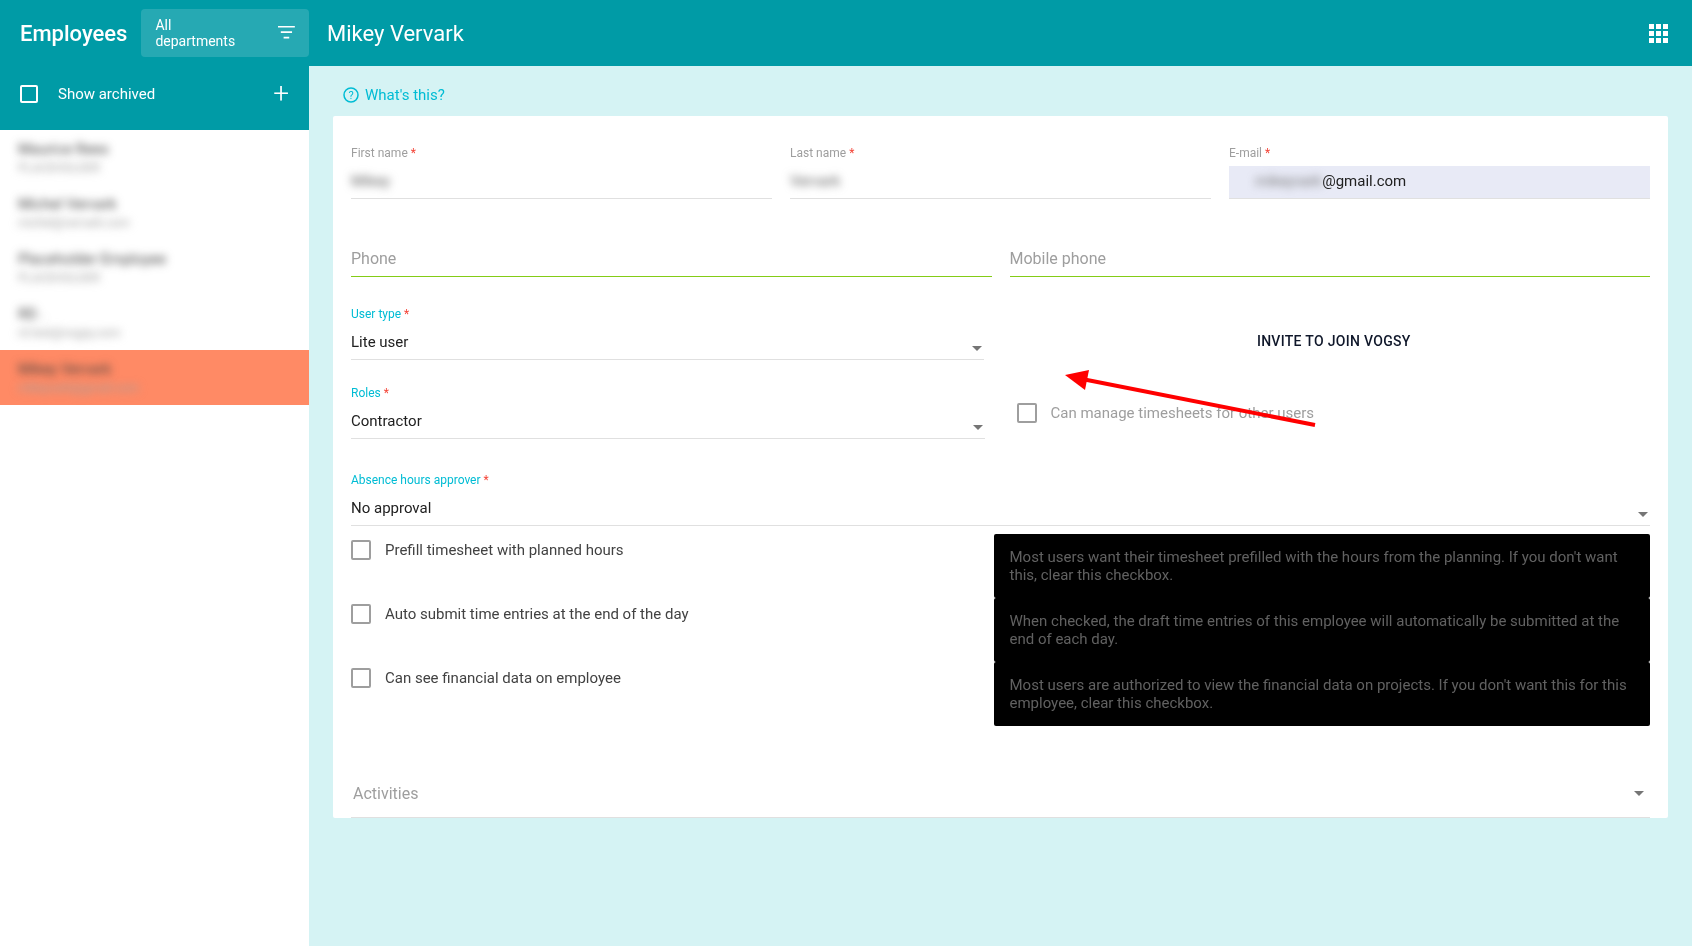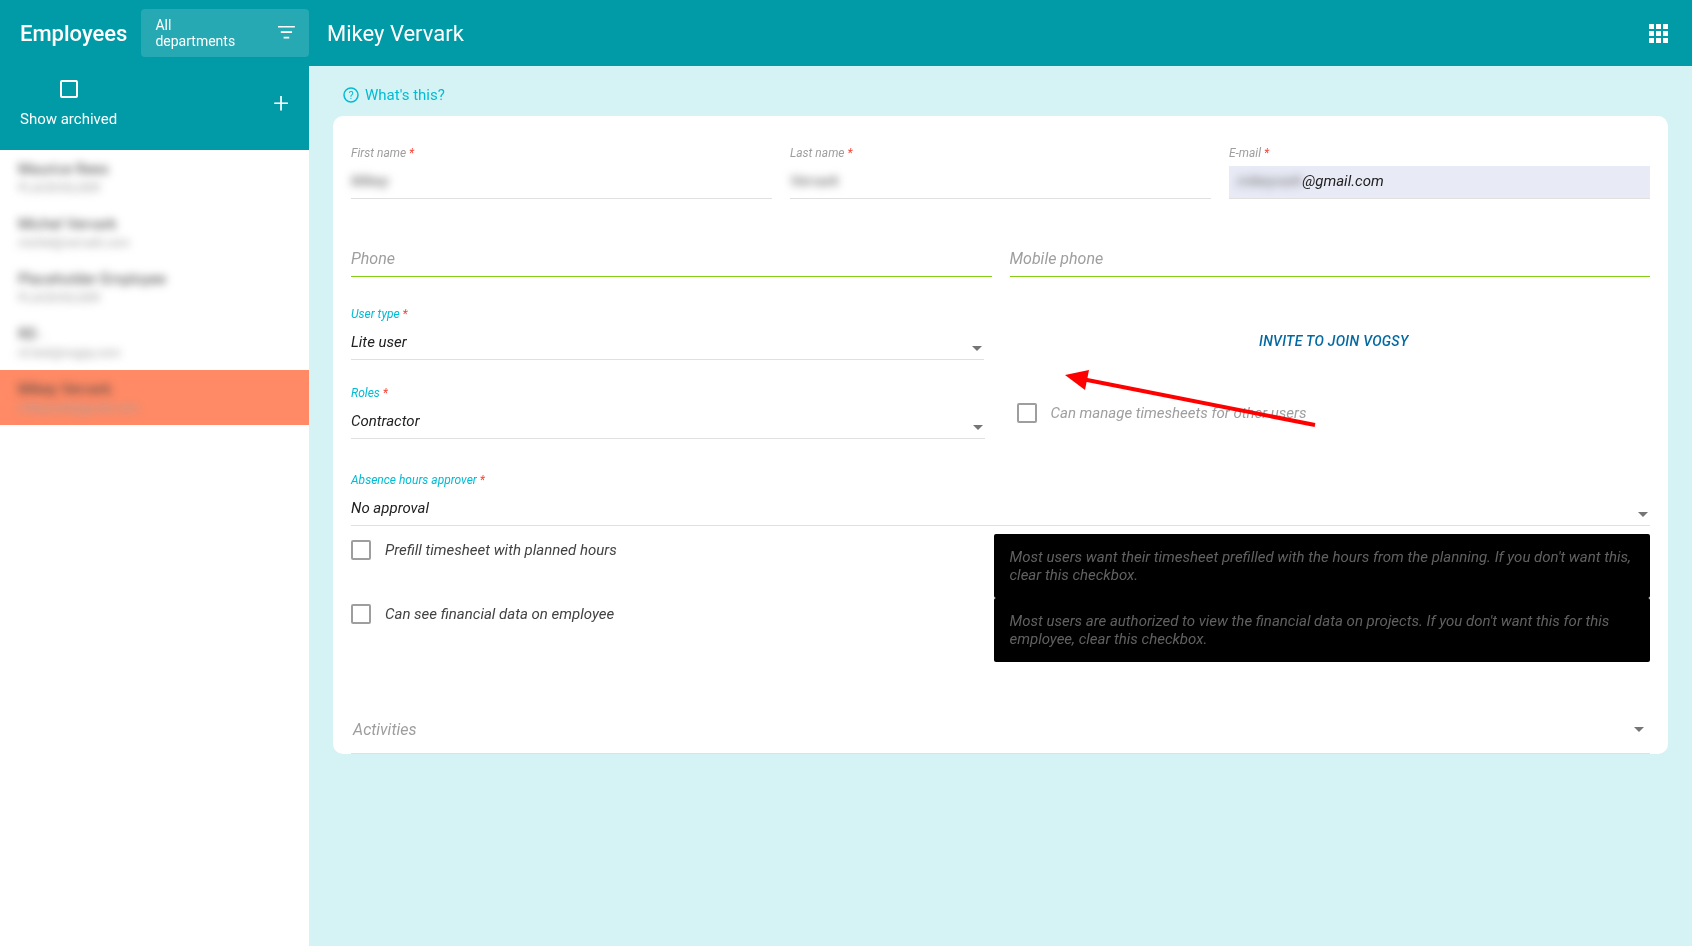--- a/index.html
+++ b/index.html
@@ -54,21 +54,21 @@
   flex-direction: column;
 }
 .sidebar-header {
   background: #009ba6;
   color: #fff;
   padding: 14px 20px 22px 20px;
   display: flex;
   align-items: center;
   justify-content: space-between;
 }
-.show-archived { display: flex; align-items: center; gap: 12px; font-size: 15px; cursor: pointer; flex-direction: column; }
+.show-archived { display: flex; align-items: center; gap: 20px; font-size: 15px; cursor: pointer; }
 .chk {
   width: 18px; height: 18px;
   border: 2px solid #fff;
   border-radius: 2px;
   background: transparent;
 }
 .plus-btn { font-size: 28px; font-weight: 300; cursor: pointer; color: #fff; line-height: 1;}
 
 .emp-list { flex: 1; overflow-y: auto; }
 .emp-item { padding: 10px 18px; }
@@ -89,38 +89,37 @@
   padding: 20px 34px 12px 34px;
   display: flex;
   align-items: center;
   gap: 6px;
   cursor: pointer;
 }
 .form-card {
   background: #fff;
   margin: 0 24px;
   padding: 30px 18px 0 18px;
-  border-radius: 10px;
-  font-style: italic;
+  border-radius: 2px;
 }
 .row { display: flex; gap: 18px; margin-bottom: 8px; }
 .field { flex: 1; display: flex; flex-direction: column; position: relative; }
 .field-label { font-size: 12px; color: #9e9e9e; margin-bottom: 6px; }
 .field-label .req { color: #f44336; }
 .field-label.active { color: #00bcd4; }
 .field-input {
   border: none;
   border-bottom: 1px solid #e0e0e0;
   padding: 6px 0 8px 0;
   font-size: 15px;
   color: #212121;
   background: transparent;
   outline: none;
 }
-.field-input.readonly { background: #e8eaf6; padding-left: 8px; padding-right: 8px;}
+.field-input.readonly { background: #e8eaf6; padding-left: 26px; padding-right: 8px;}
 .field-input.blur-partial .blurred { filter: blur(4px); color:#757575; }
 .field-placeholder { color: #9e9e9e; font-size: 16px; padding: 6px 0 8px 0; border-bottom: 1px solid #84cc16; }
 .select-row {
   display: flex;
   justify-content: space-between;
   align-items: flex-end;
   border-bottom: 1px solid #e0e0e0;
   padding: 6px 2px 8px 0;
   cursor: pointer;
 }
@@ -128,21 +127,21 @@
 .select-arrow {
   width: 0; height: 0;
   border-left: 5px solid transparent;
   border-right: 5px solid transparent;
   border-top: 5px solid #757575;
 }
 .half { width: calc(50% - 9px); }
 .section-gap { height: 36px; }
 
 .invite-link {
-  color: #0369a1;
+  color: #0f172a;
   font-size: 14px;
   font-weight: 500;
   letter-spacing: 0.3px;
   cursor: pointer;
   align-self: center;
   padding-top: 14px;
   position: relative;
 }
 .chk2 {
   width: 20px; height: 20px;
@@ -327,20 +326,27 @@
       </div>
 
       <div class="option-row">
         <div class="option-left">
           <div class="chk2"></div>
           <span class="chk-label">Prefill timesheet with planned hours</span>
         </div>
         <div class="option-desc">Most users want their timesheet prefilled with the hours from the planning. If you don't want this, clear this checkbox.</div>
       </div>
 
+      <div class="option-row">
+        <div class="option-left">
+          <div class="chk2"></div>
+          <span class="chk-label">Auto submit time entries at the end of the day</span>
+        </div>
+        <div class="option-desc">When checked, the draft time entries of this employee will automatically be submitted at the end of each day.</div>
+      </div>
 
       <div class="option-row">
         <div class="option-left">
           <div class="chk2"></div>
           <span class="chk-label">Can see financial data on employee</span>
         </div>
         <div class="option-desc">Most users are authorized to view the financial data on projects. If you don't want this for this employee, clear this checkbox.</div>
       </div>
 
       <div class="activities-row">

